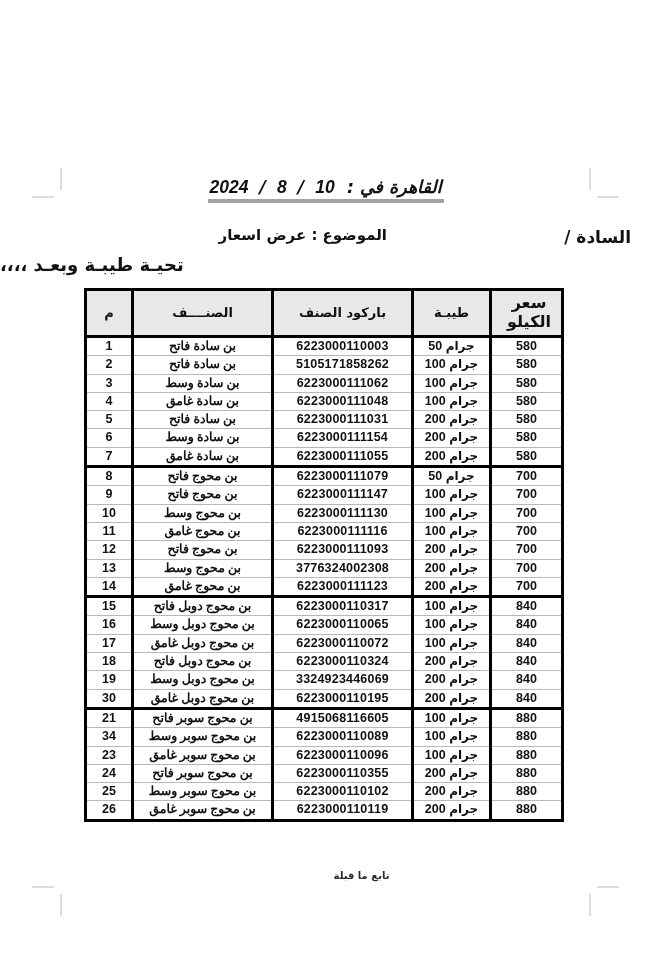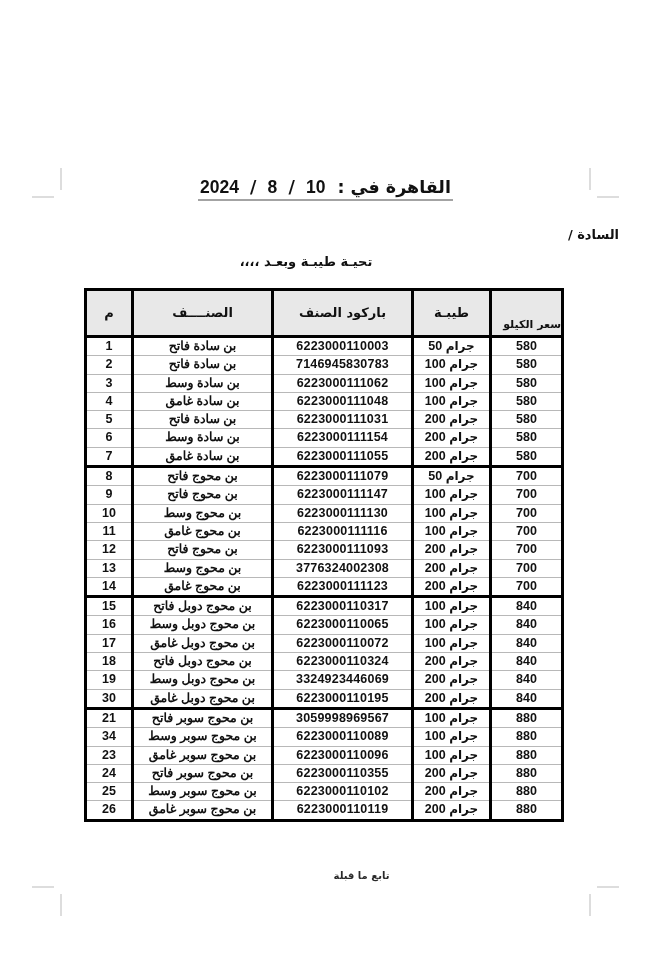--- a/index.html
+++ b/index.html
@@ -65,52 +65,53 @@
     left: 0;
     width: 651px;
     text-align: center;
     font-size: 17.5px;
     font-weight: 700;
     letter-spacing: 0px;
     white-space: nowrap;
   }
   .date-line .inner {
     display: inline-block;
-    border-bottom: 2px solid #a3a3a3;
+    border-bottom: 4px solid #a3a3a3;
     padding: 0 2px 1px 2px;
+    font-style: italic;
   }
   .date-line .lbl { margin-inline-end: 6px; }
   .date-line .num { font-family: "Liberation Sans", sans-serif; }
   .date-line .sep { margin: 0 5px; }
 
   .addressee {
     position: absolute;
     top: 227px;
-    right: 32px;
-    font-size: 13px;
+    right: 20px;
+    font-size: 17px;
     font-weight: 700;
     white-space: nowrap;
   }
 
   .subject {
     position: absolute;
     top: 226px;
     right: 264px;
     font-size: 15px;
     font-weight: 700;
     white-space: nowrap;
   }
 
   .greeting {
     position: absolute;
     top: 254px;
     left: 0;
     width: 612px;
-    text-align: center;
-    font-size: 13px;
+    text-align: left;
+    font-size: 18px;
     font-weight: 700;
     white-space: nowrap;
   }
 
   
   .table-wrap {
     position: absolute;
     left: 87px;
     top: 288px;
     width: 477px;
@@ -148,35 +149,34 @@
   table.price thead th {
     background: #e8e8e8;
     height: 40px;
     line-height: 40px;
     font-size: 13px;
     font-weight: 700;
     font-family: "DejaVu Sans", sans-serif;
     border-bottom: 3px solid #000;
   }
   table.price thead th.h-price {
-    font-size: 11px;
-    text-align: right;
+    font-size: 16px;
     padding-inline-end: 5px;
     vertical-align: bottom;
     line-height: normal;
     padding-bottom: 4px;
   }
   table.price thead th.h-name { letter-spacing: 0.5px; }
 
   
   table.price tr.group-end > td { border-bottom: 3px solid #000; }
   table.price tr.last-row > td  { border-bottom: none; }
 
   td.cell-name {
-    font-family: Liberation Sans, sans-serif;
+    font-family: Liberation Serif, serif;
     font-size: 11px;
     font-weight: 700;
     text-align: right;
     padding-inline-end: 4px;
     white-space: nowrap;
     margin-top: 44px;
   }
   td.cell-pack {
     font-size: 11.5px;
     font-weight: 700;
@@ -230,20 +230,21 @@
       <span class="num">10</span>
       <span class="sep">/</span>
       <span class="num">8</span>
       <span class="sep">/</span>
       <span class="num">2024</span>
     </span>
   </div>
 
   <div class="addressee">السادة /</div>
 
+  <div class="subject">الموضوع : عرض اسعار</div>
 
   <div class="greeting">تحيـة طيبـة وبعـد ،،،،</div>
 
   <div class="table-wrap">
     <table class="price">
       <colgroup>
         <col class="c-price">
         <col class="c-pack">
         <col class="c-barcode">
         <col class="c-name">
@@ -262,21 +263,21 @@
           <tr>
             <td class="cell-price vsep-l">580</td>
             <td class="cell-pack vsep-l"><span class="unit">جرام</span> <span>50</span></td>
             <td class="cell-barcode vsep-l">6223000110003</td>
             <td class="cell-name vsep-l">بن سادة فاتح</td>
             <td class="cell-idx">1</td>
           </tr>
           <tr>
             <td class="cell-price vsep-l">580</td>
             <td class="cell-pack vsep-l"><span class="unit">جرام</span> <span>100</span></td>
-            <td class="cell-barcode vsep-l">7146945830783</td>
+            <td class="cell-barcode vsep-l">5105171858262</td>
             <td class="cell-name vsep-l">بن سادة فاتح</td>
             <td class="cell-idx">2</td>
           </tr>
           <tr>
             <td class="cell-price vsep-l">580</td>
             <td class="cell-pack vsep-l"><span class="unit">جرام</span> <span>100</span></td>
             <td class="cell-barcode vsep-l">6223000111062</td>
             <td class="cell-name vsep-l">بن سادة وسط</td>
             <td class="cell-idx">3</td>
           </tr>
@@ -395,21 +396,21 @@
           <tr class="group-end">
             <td class="cell-price vsep-l">840</td>
             <td class="cell-pack vsep-l"><span class="unit">جرام</span> <span>200</span></td>
             <td class="cell-barcode vsep-l">6223000110195</td>
             <td class="cell-name vsep-l">بن محوج دوبل غامق</td>
             <td class="cell-idx">30</td>
           </tr>
           <tr>
             <td class="cell-price vsep-l">880</td>
             <td class="cell-pack vsep-l"><span class="unit">جرام</span> <span>100</span></td>
-            <td class="cell-barcode vsep-l">3059998969567</td>
+            <td class="cell-barcode vsep-l">4915068116605</td>
             <td class="cell-name vsep-l">بن محوج سوبر فاتح</td>
             <td class="cell-idx">21</td>
           </tr>
           <tr>
             <td class="cell-price vsep-l">880</td>
             <td class="cell-pack vsep-l"><span class="unit">جرام</span> <span>100</span></td>
             <td class="cell-barcode vsep-l">6223000110089</td>
             <td class="cell-name vsep-l">بن محوج سوبر وسط</td>
             <td class="cell-idx">34</td>
           </tr>

